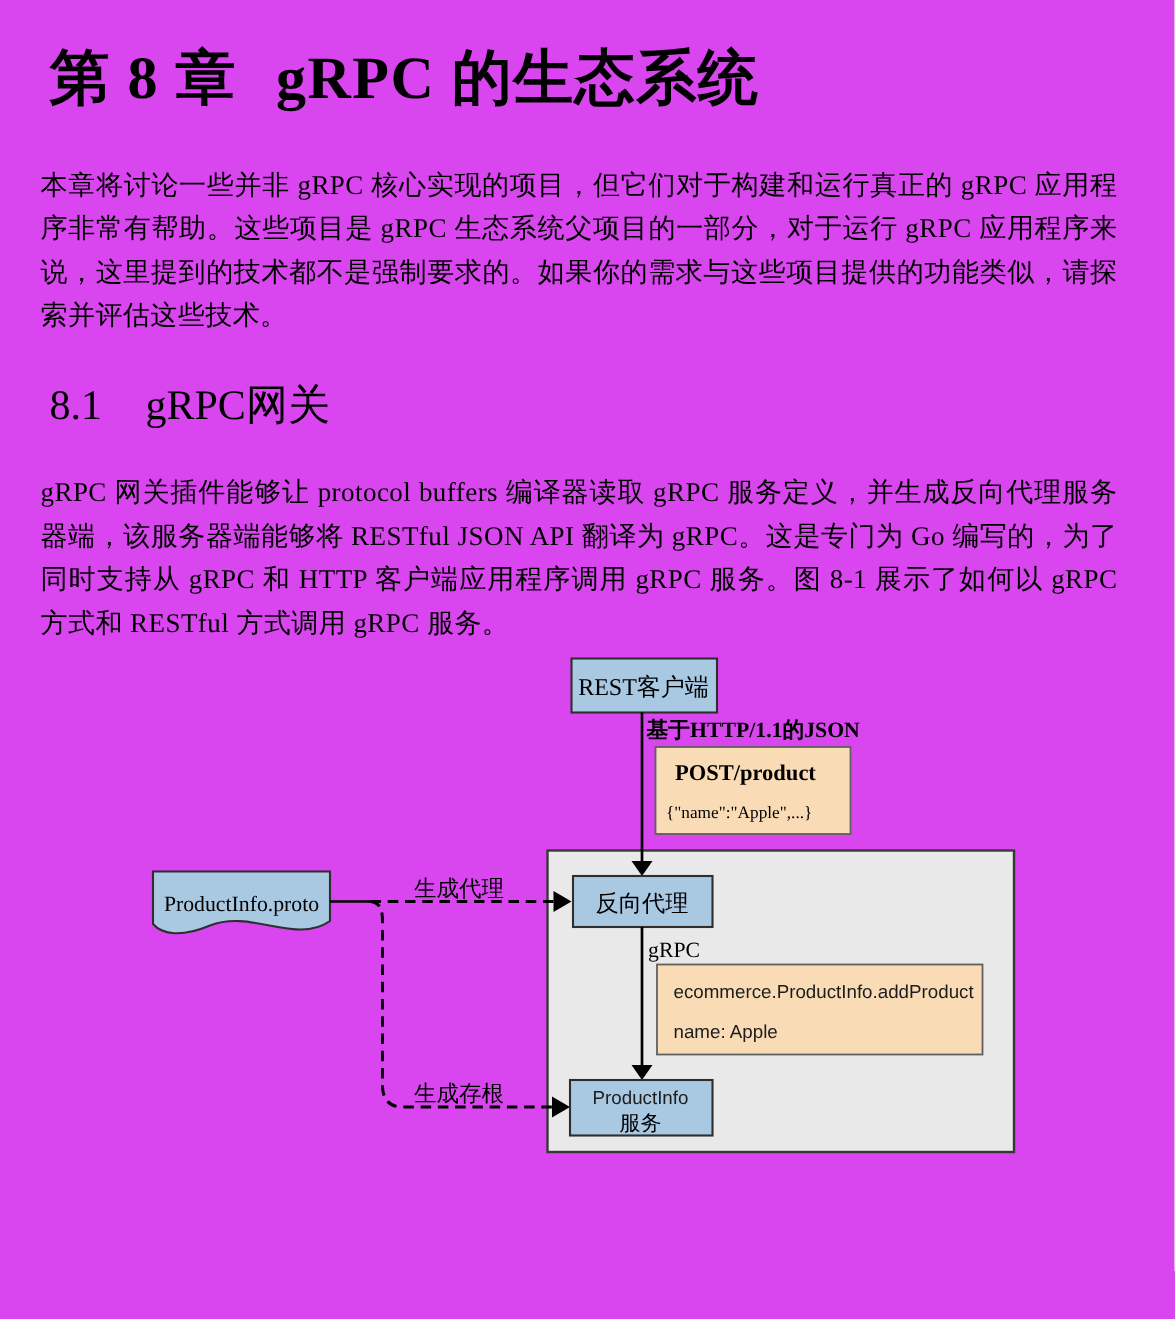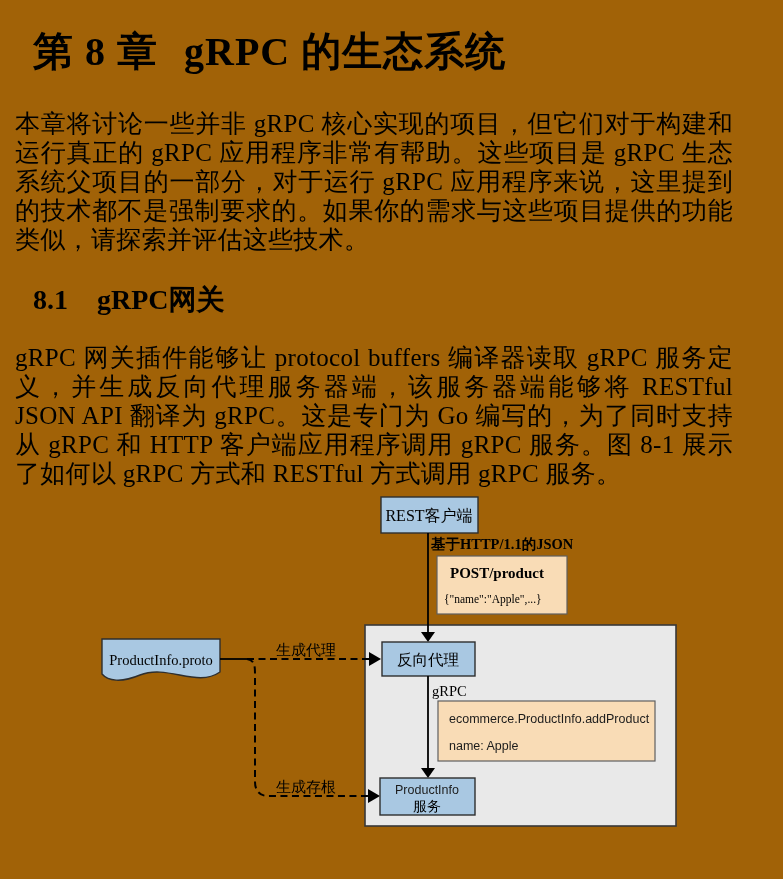--- a/index.html
+++ b/index.html
@@ -1,49 +1,49 @@
 <!DOCTYPE html>
 <html><head>
 <meta charset="utf-8">
 <style>
   * { margin: 0; padding: 0; box-sizing: border-box; }
   html, body { background: #ffffff; }
   .page {
     position: relative;
     width: 783px;
     height: 879px;
-    background: #a16207;
+    background: #d946ef;
     overflow: hidden;
     font-family: "Liberation Serif", "DejaVu Serif", serif;
     color: #000000;
   }
   .chapter-title {
     margin: 28px 33px 0 33px;
     font-size: 40px;
     font-weight: bold;
     letter-spacing: 1px;
     line-height: 1.2;
     white-space: nowrap;
   }
   .chapter-title .gap { margin-left: 26px; }
   .body-text {
-    margin: 0 15px;
+    margin: 0 27px;
     width: 718px;
-    font-size: 25px;
+    font-size: 18px;
     letter-spacing: 0.3px;
     line-height: 29px;
     text-align: justify;
   }
   .p1 { margin-top: 33px; }
   .p2 { margin-top: 13px; }
   .p3 { margin-top: 27px; }
   .section-title {
     margin: 31px 33px 0 33px;
     font-size: 28px;
-    font-weight: bold;
+    font-weight: normal;
     line-height: 1.1;
     white-space: nowrap;
   }
   .section-title .gap { margin-left: 29px; }
   .diagram { position: relative; width: 724px; margin-top: 0; }
   .diagram svg { display: block; }
   .t-serif { font-family: "Liberation Serif", "DejaVu Serif", serif; fill: #000000; }
   .t-sans  { font-family: "Liberation Sans", "DejaVu Sans", sans-serif; fill: #1c1c1c; }
   .conn { stroke: #000000; stroke-width: 1.8; fill: none; }
   .dash { stroke: #000000; stroke-width: 2; fill: none; stroke-dasharray: 7 4.5; }

